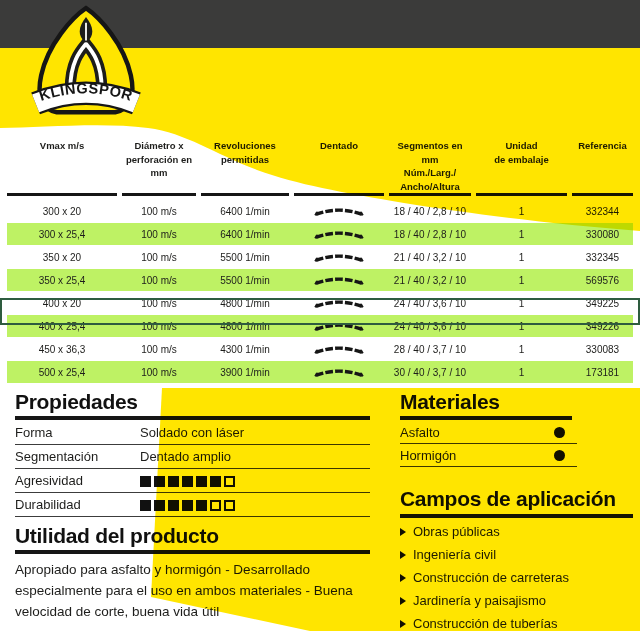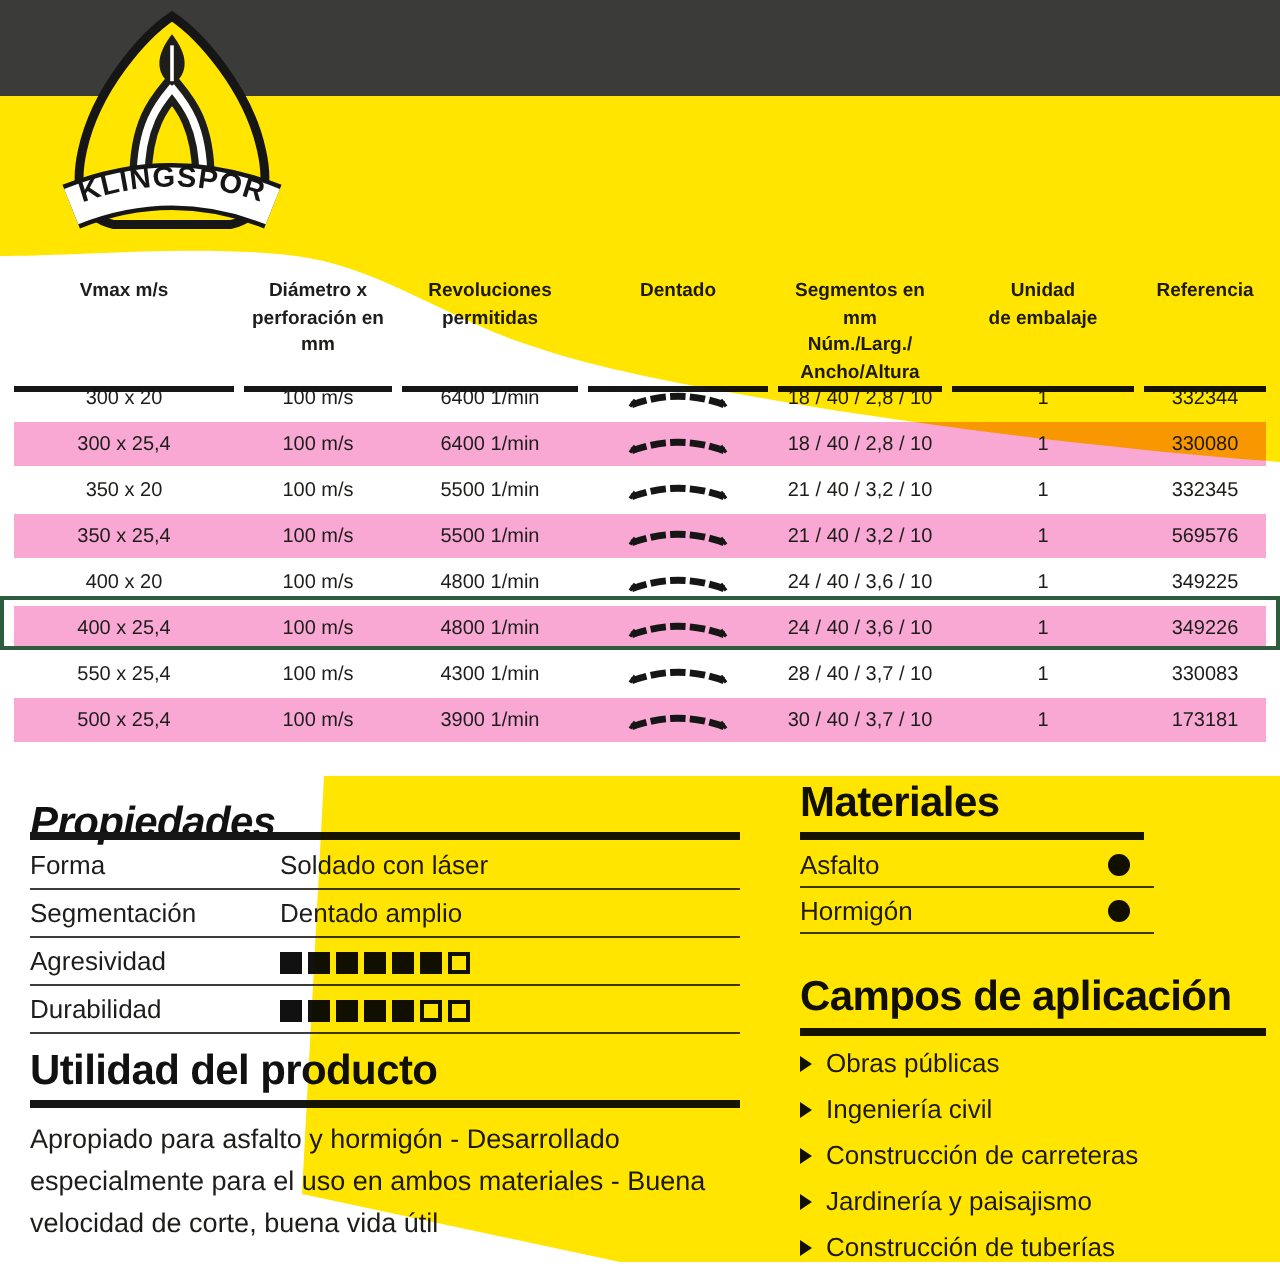--- a/index.html
+++ b/index.html
@@ -13,24 +13,24 @@
   .topbar{position:absolute;left:0;top:0;width:640px;height:48px;background:#3b3b3a;z-index:30;}
   .logo{position:absolute;left:30px;top:5px;width:112px;height:116px;z-index:40;}
   
   .yellow-layer{position:absolute;left:0;top:0;width:640px;height:640px;z-index:20;
     mix-blend-mode:multiply;pointer-events:none;}
   
   .spec-table{position:absolute;left:7px;top:125px;width:626px;z-index:10;}
   .thead{display:grid;grid-template-columns:110px 74px 88px 90px 82px 91px 61px;column-gap:5px;height:59px;}
   .th{border-bottom:3px solid #161616;text-align:center;padding-top:14px;
       font-size:9.5px;font-weight:bold;line-height:13.5px;white-space:pre-line;box-sizing:border-box;}
-  .tbody{margin-top:4px;}
+  .tbody{margin-top:16px;}
   .trow{display:grid;grid-template-columns:110px 74px 88px 90px 82px 91px 61px;column-gap:5px;
         height:22px;margin-bottom:1px;align-items:center;text-align:center;font-size:10px;}
-  .trow.alt{background:#f9a8d4;}
+  .trow.alt{background:#bef264;}
   .dentado{display:block;margin:0 auto;}
   .row-highlight{position:absolute;left:0;top:298px;width:640px;height:27px;box-sizing:border-box;
         border:2px solid #2e5c3f;z-index:12;pointer-events:none;}
   
   .section-h{position:absolute;font-size:21px;font-weight:bold;letter-spacing:-0.3px;color:#111;z-index:10;}
   .rule-thick{position:absolute;height:4px;background:#161616;z-index:10;}
   .prop-rows{position:absolute;left:15px;top:421px;width:355px;z-index:10;}
   .prop-row{display:flex;align-items:center;height:23px;border-bottom:1px solid #3c3c3c;font-size:13px;}
   .prop-label{width:125px;}
   .sq{display:inline-block;width:11px;height:11px;border:2px solid #111;box-sizing:border-box;margin-right:3px;vertical-align:middle;}
@@ -149,21 +149,21 @@
             <path d="M3,11 Q30,1 57,11" fill="none" stroke="#161616" stroke-width="4" stroke-dasharray="9 2.5"></path>
             <path d="M2,12 L5,8 M58,12 L55,8" stroke="#161616" stroke-width="2"></path>
           </svg>
         </div>
       <div>24 / 40 / 3,6 / 10</div>
       <div>1</div>
       <div>349226</div>
     </div>
 
     <div class="trow">
-      <div>550 x 25,4</div>
+      <div>450 x 36,3</div>
       <div>100 m/s</div>
       <div>4300 1/min</div>
       <div>
           <svg class="dentado" width="52" height="12" viewBox="0 0 60 14">
             <path d="M3,11 Q30,1 57,11" fill="none" stroke="#161616" stroke-width="4" stroke-dasharray="9 2.5"></path>
             <path d="M2,12 L5,8 M58,12 L55,8" stroke="#161616" stroke-width="2"></path>
           </svg>
         </div>
       <div>28 / 40 / 3,7 / 10</div>
       <div>1</div>
@@ -183,21 +183,21 @@
       <div>30 / 40 / 3,7 / 10</div>
       <div>1</div>
       <div>173181</div>
     </div>
 
   </div>
 </div>
 
 <div class="row-highlight"></div>
 
-<div class="section-h" style="left:15px;top:400px;font-style:italic;">Propiedades</div>
+<div class="section-h" style="left:15px;top:390px;">Propiedades</div>
 <div class="rule-thick" style="left:15px;top:416px;width:355px;"></div>
 <div class="prop-rows">
   <div class="prop-row">
     <span class="prop-label">Forma</span>
     <span>Soldado con láser</span>
   </div>
   <div class="prop-row">
     <span class="prop-label">Segmentación</span>
     <span>Dentado amplio</span>
   </div>

